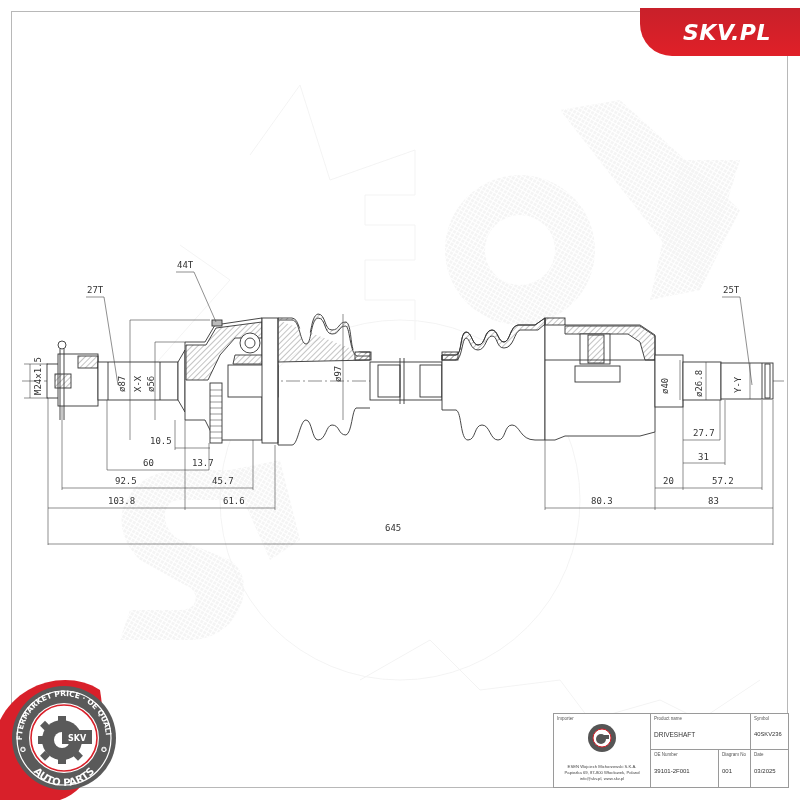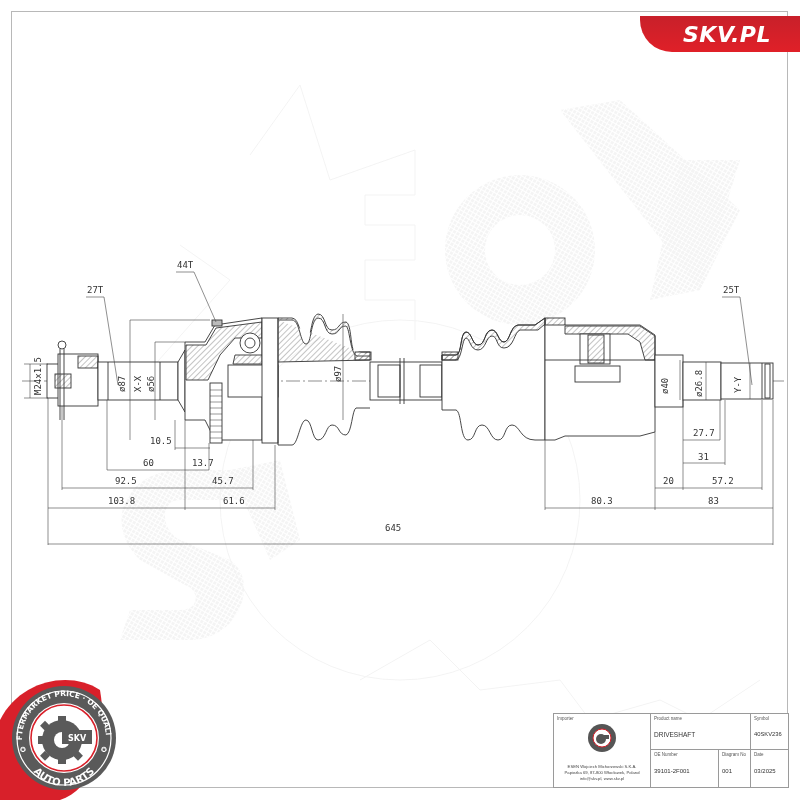--- a/index.html
+++ b/index.html
@@ -1,18 +1,18 @@
 <!DOCTYPE html>
 <html><head>
 <meta charset="utf-8">
 <style>
   html, body { margin: 0; padding: 0; background: #ffffff; }
   body { width: 800px; height: 800px; position: relative; overflow: hidden; font-family: "DejaVu Sans", sans-serif; }
   .frame { position: absolute; left: 11px; top: 11px; width: 777px; height: 777px; border: 1px solid #b8b8b8; box-sizing: border-box; }
-  .brand-tab { position: absolute; right: 0; top: 16px; width: 160px; height: 36px; background: linear-gradient(180deg, #c8202a 0%, #e02028 100%); border-bottom-left-radius: 32px; display: flex; align-items: center; justify-content: center; }
+  .brand-tab { position: absolute; right: 0; top: 8px; width: 160px; height: 48px; background: linear-gradient(180deg, #c8202a 0%, #e02028 100%); border-bottom-left-radius: 32px; display: flex; align-items: center; justify-content: center; }
   .brand-text { color: #ffffff; font-family: "DejaVu Sans", sans-serif; font-weight: bold; font-style: italic; font-size: 22px; letter-spacing: 0.5px; padding-left: 14px; }
   svg.drawing { position: absolute; left: 0; top: 0; }
   .dim { font-family: "DejaVu Sans Mono", monospace; font-size: 9px; fill: #333; }
   .title-block { position: absolute; left: 553px; top: 713px; width: 236px; height: 75px; border: 1px solid #9a9a9a; box-sizing: border-box; background: #fff; font-family: "Liberation Sans", sans-serif; }
   .tb-cell { position: absolute; box-sizing: border-box; }
   .tb-label { position: absolute; left: 3px; top: 2px; font-size: 4.5px; color: #555; }
   .tb-value { position: absolute; left: 3px; font-size: 6.5px; color: #333; }
   .tb-small { position: absolute; left: 0; width: 100%; text-align: center; font-size: 4.2px; color: #444; line-height: 6px; }
   .seal { position: absolute; left: 0; top: 660px; width: 140px; height: 140px; }
 </style>

